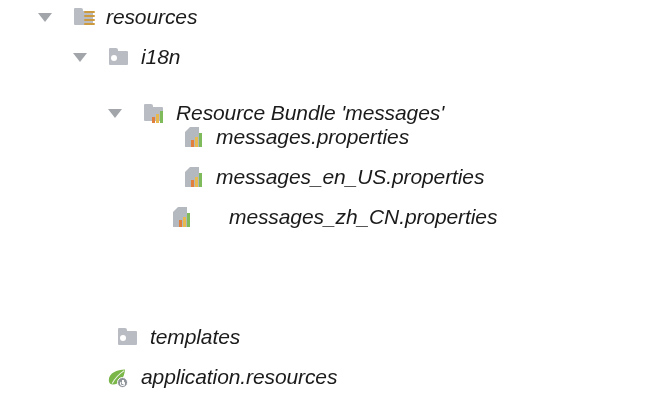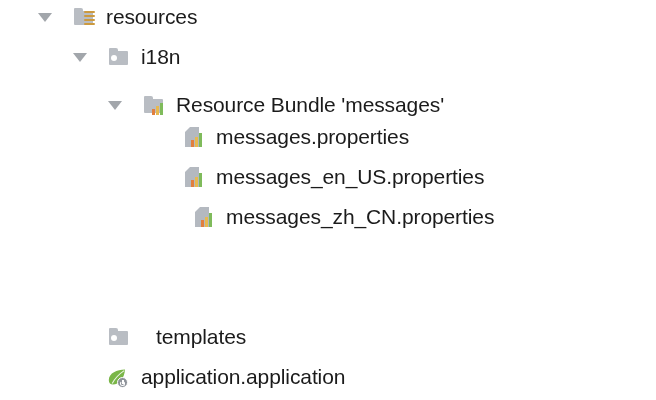--- a/index.html
+++ b/index.html
@@ -11,20 +11,21 @@
     width: 656px;
     height: 400px;
     font-family: "Liberation Sans", sans-serif;
     overflow: hidden;
     position: relative;
   }
   #tree {
     position: relative;
     width: 656px;
     height: 400px;
+    font-style: italic;
   }
   .row {
     position: absolute;
     display: flex;
     align-items: center;
     height: 30px;
     white-space: nowrap;
   }
   .arrow {
     width: 15px;
@@ -217,21 +218,21 @@
         <i></i>
       </span>
       <span style="display:inline-block;width:21px"></span>
       <span class="ico">
         <span class="folder-tab"></span>
         <span class="folder-base"></span>
         <span class="folder-dot"></span>
       </span>
       <span class="label">i18n</span>
     </div>
-    <div class="row" style="top: 90px; left: 107px; text-align: right;">
+    <div class="row" style="top: 98px; left: 107px; text-align: right;">
       <span class="arrow">
         <i></i>
       </span>
       <span style="display:inline-block;width:21px"></span>
       <span class="ico">
         <span class="folder-tab"></span>
         <span class="folder-base"></span>
         <span class="bars rb-bars">
           <b class="bar-o b1"></b>
           <b class="bar-a b2"></b>
@@ -257,45 +258,45 @@
         <span class="file-body"></span>
         <span class="file-fold"></span>
         <span class="bars pf-bars">
           <b class="bar-o b1"></b>
           <b class="bar-a b2"></b>
           <b class="bar-g b3"></b>
         </span>
       </span>
       <span class="label">messages.properties</span>
     </div>
-    <div class="row" style="top: 202px; left: 193px;">
+    <div class="row" style="top: 202px; left: 171px; gap: 25px;">
       <span class="ico">
         <span class="file-body"></span>
         <span class="file-fold"></span>
         <span class="bars pf-bars">
           <b class="bar-o b1"></b>
           <b class="bar-a b2"></b>
           <b class="bar-g b3"></b>
         </span>
       </span>
       <span class="label">messages_zh_CN.properties</span>
     </div>
-    <div class="row" style="top: 322px; left: 108px; gap: 15px;">
+    <div class="row" style="top: 322px; left: 117px;">
       <span class="ico">
         <span class="folder-tab"></span>
         <span class="folder-base"></span>
         <span class="folder-dot"></span>
       </span>
       <span class="label">templates</span>
     </div>
     <div class="row" style="top: 362px; left: 108px;">
       <span class="ico">
         <span class="leaf">
           <svg width="18" height="16" viewBox="0 0 18 16">
             <path d="M17 0.5 C9 0.5 1 4 0.8 11 C0.7 14 2.5 15.6 5 15.6 C11 15.6 16.6 9 17 0.5 Z" fill="#7ab648"></path>
             <path d="M16.2 1.6 C12 4.4 7.4 8.6 4.2 14.4" stroke="#ffffff" stroke-width="1.1" fill="none" opacity="0.85"></path>
           </svg>
         </span>
         <span class="boot-badge"></span>
       </span>
-      <span class="label">application.application</span>
+      <span class="label">application.resources</span>
     </div>
   </div>
 
 </body></html>

